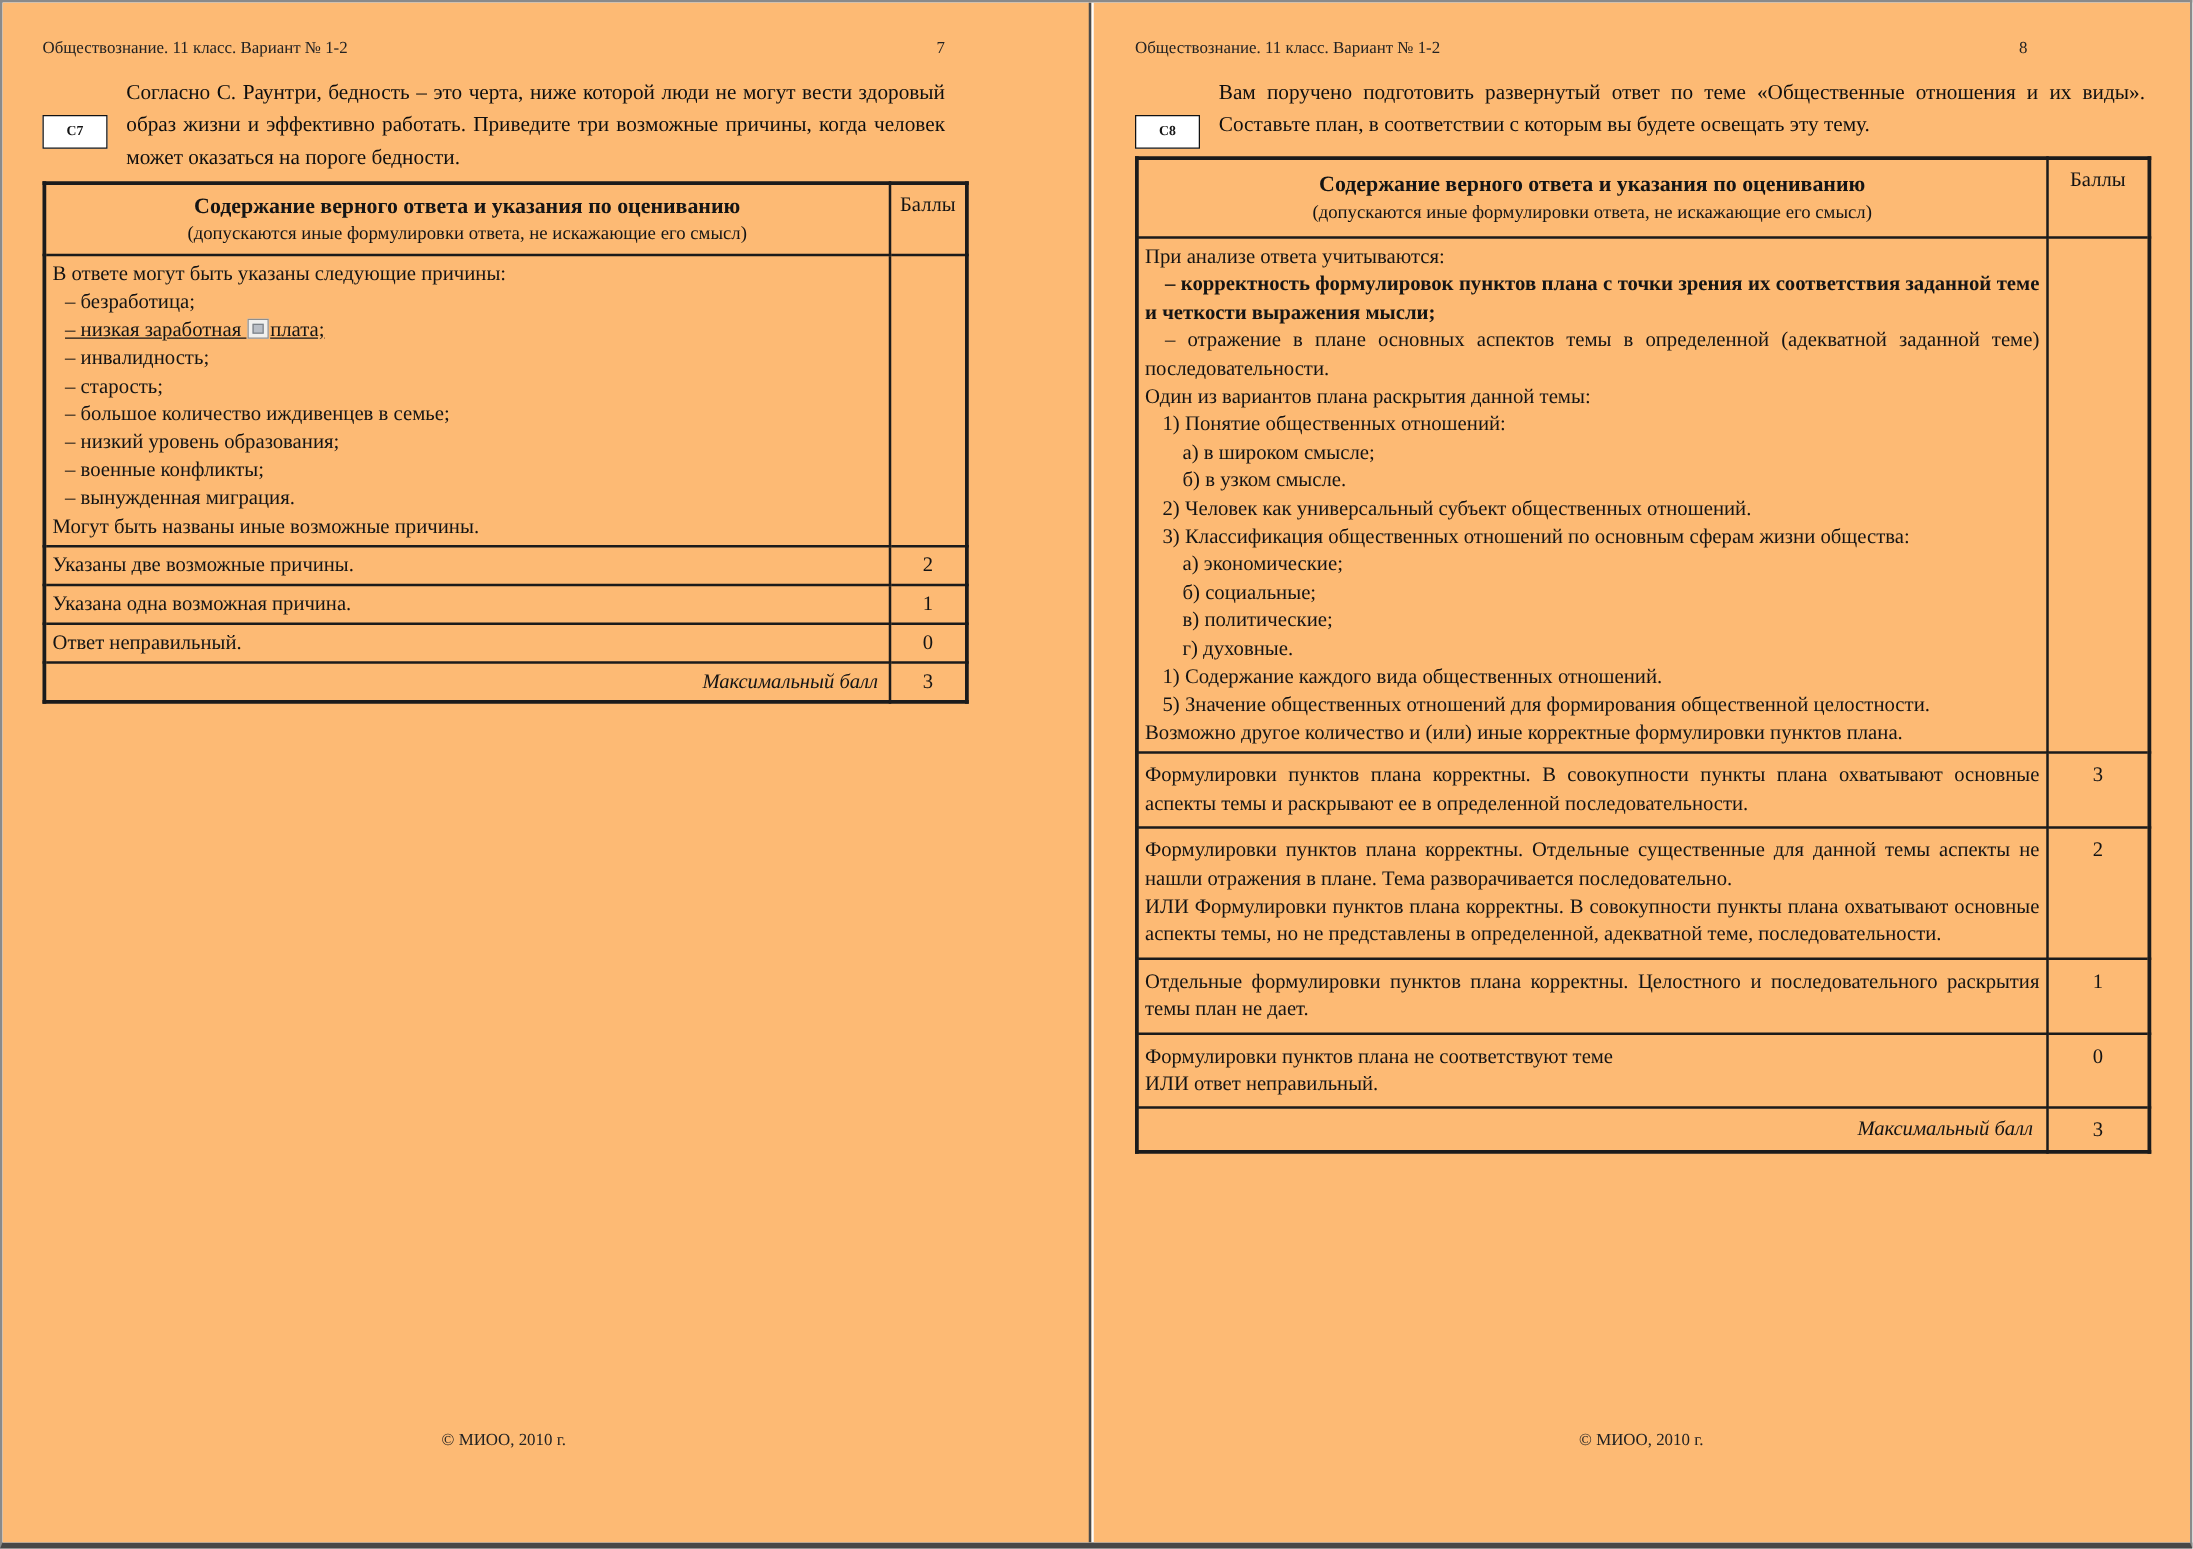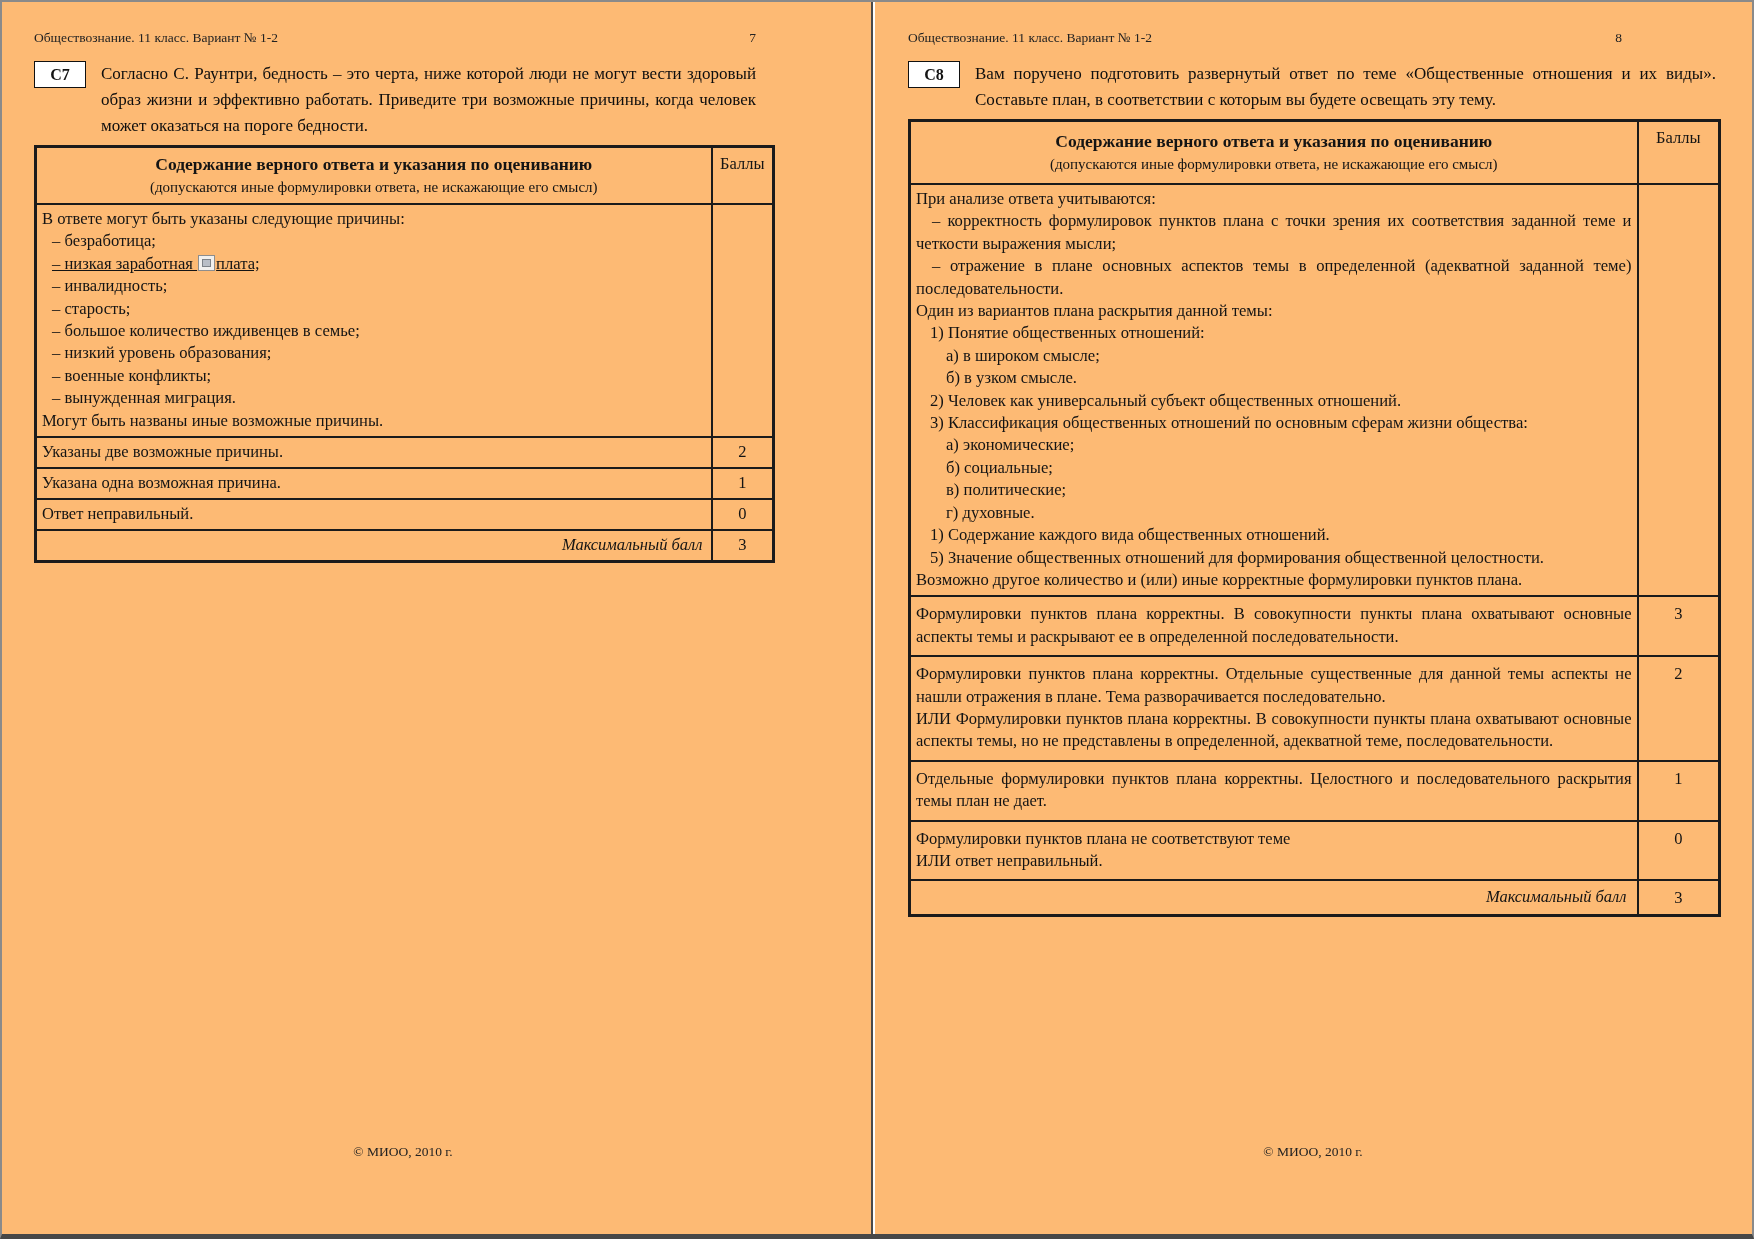--- a/index.html
+++ b/index.html
@@ -21,22 +21,22 @@
   #page-left .content{margin:28px 0 0 32px;width:738px;}
   #page-right .content{margin:28px 0 0 33px;width:810px;}
 
   .page-header{display:flex;justify-content:space-between;font-size:13.5px;color:#222;}
   #page-left .page-header{width:722px;}
   #page-right .page-header{width:714px;}
 
   .task{display:flex;margin-top:15px;}
   .task-label{
     flex:0 0 auto;width:50px;height:25px;border:1.6px solid #111;
-    font-weight:bold;font-size:16px;text-align:center;line-height:25px;
-    margin-right:15px;background:#fff;
+    font-weight:bold;font-size:11px;text-align:center;line-height:25px;
+    margin-right:15px;background:#fff;margin-top:31px;
   }
   .task-text{
     font-size:17px;line-height:26px;text-align:justify;color:#0e0e0e;
   }
   #page-left .task-text{width:655px;}
   #page-right .task-text{width:741px;}
 
   table.score-table{border-collapse:collapse;margin-top:6px;table-layout:fixed;}
   #page-left table.score-table{width:738px;}
   #page-right table.score-table{width:810px;}
@@ -182,21 +182,21 @@
             <th class="head-main">
               <div class="head-title">Содержание верного ответа и указания по оцениванию</div>
               <div class="head-sub">(допускаются иные формулировки ответа, не искажающие его смысл)</div>
             </th>
             <th class="head-score">Баллы</th>
           </tr>
           <tr>
             <td class="answer">
               <div>
                   <div class="ans-line">При анализе ответа учитываются:</div>
-                  <div class="ans-line" style="text-indent: 16px;">– корректность формулировок пунктов плана с точки зрения их соответствия заданной теме и четкости выражения мысли;</div>
+                  <div class="ans-line" style="text-indent: 16px; font-weight: bold;">– корректность формулировок пунктов плана с точки зрения их соответствия заданной теме и четкости выражения мысли;</div>
                   <div class="ans-line" style="text-indent: 16px;">– отражение в плане основных аспектов темы в определенной (адекватной заданной теме) последовательности.</div>
                   <div class="ans-line">Один из вариантов плана раскрытия данной темы:</div>
                   <div class="ans-line" style="text-indent: 14px;">1) Понятие общественных отношений:</div>
                   <div class="ans-line" style="text-indent: 30px;">а) в широком смысле;</div>
                   <div class="ans-line" style="text-indent: 30px;">б) в узком смысле.</div>
                   <div class="ans-line" style="text-indent: 14px;">2) Человек как универсальный субъект общественных отношений.</div>
                   <div class="ans-line" style="text-indent: 14px;">3) Классификация общественных отношений по основным сферам жизни общества:</div>
                   <div class="ans-line" style="text-indent: 30px;">а) экономические;</div>
                   <div class="ans-line" style="text-indent: 30px;">б) социальные;</div>
                   <div class="ans-line" style="text-indent: 30px;">в) политические;</div>

